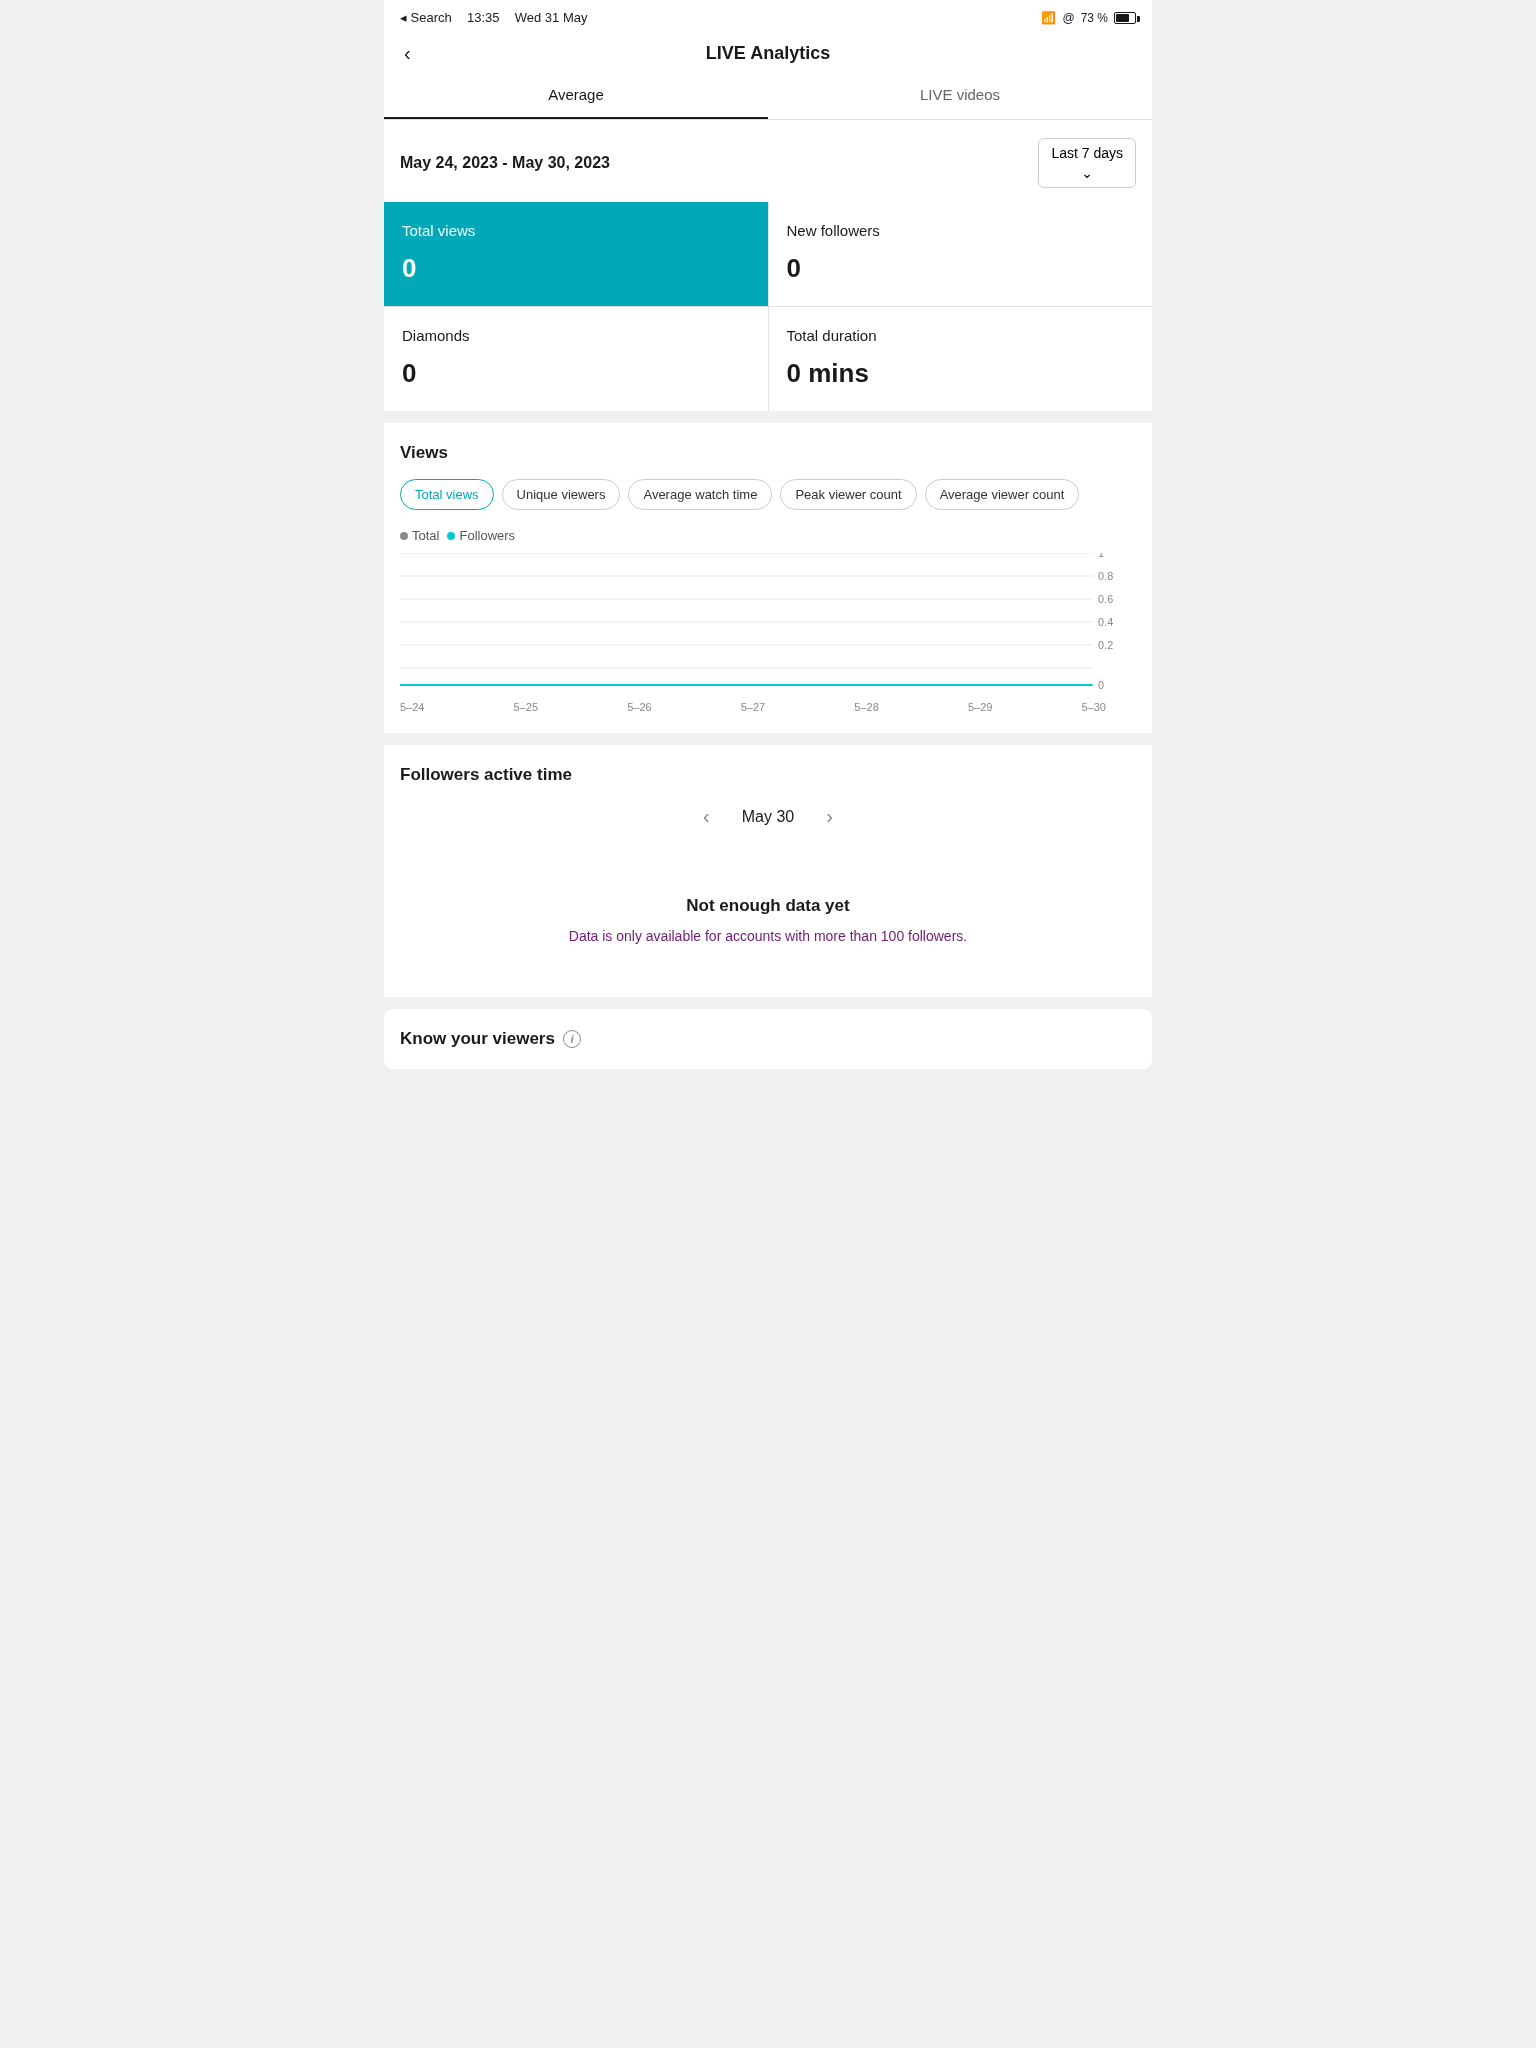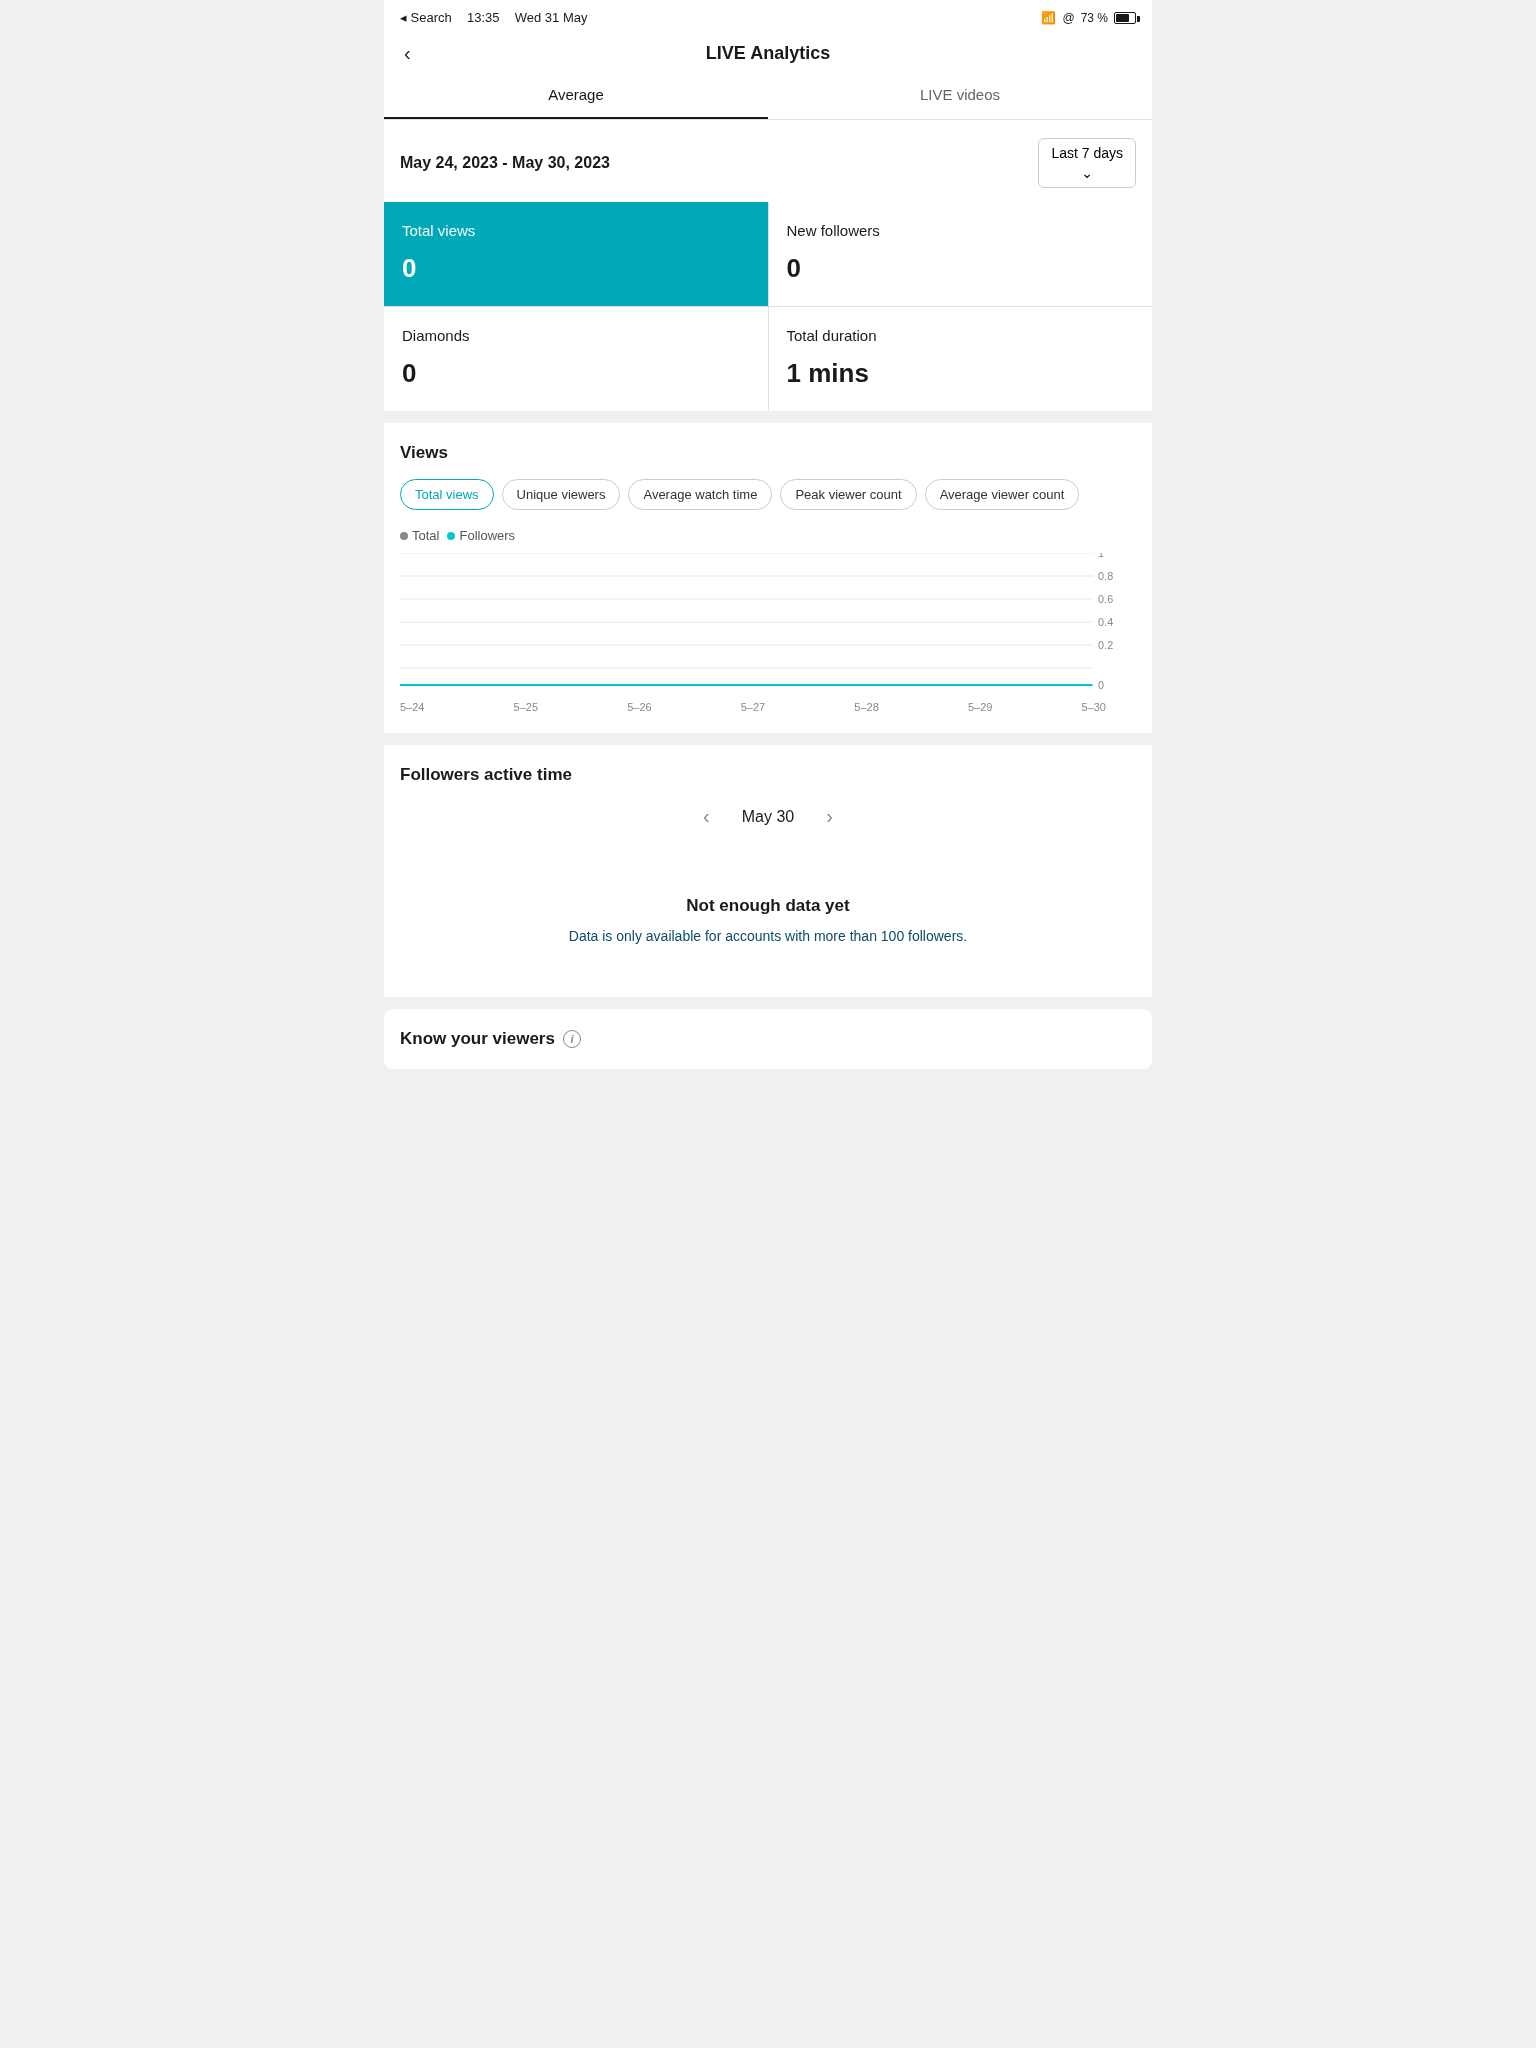--- a/index.html
+++ b/index.html
@@ -243,21 +243,21 @@
       text-align: center;
       padding: 40px 20px 30px;
     }
     .no-data-title {
       font-size: 17px;
       font-weight: 700;
       margin-bottom: 10px;
     }
     .no-data-subtitle {
       font-size: 14px;
-      color: #0c4a6e;
+      color: #701a75;
       line-height: 1.5;
     }
 
     
     .know-viewers-section {
       background: #fff;
       padding: 20px 16px;
       margin-bottom: 12px;
       border-radius: 9px;
     }
@@ -333,21 +333,21 @@
   <div class="stat-card">
     <div class="stat-label">New followers</div>
     <div class="stat-value">0</div>
   </div>
   <div class="stat-card">
     <div class="stat-label">Diamonds</div>
     <div class="stat-value">0</div>
   </div>
   <div class="stat-card">
     <div class="stat-label">Total duration</div>
-    <div class="stat-value">1 mins</div>
+    <div class="stat-value">0 mins</div>
   </div>
 </div>
 
 <div class="section-card">
   <div class="section-title">Views</div>
 
   <div class="filter-pills">
     <button class="pill active">
       <span>Total views</span>
     </button>

